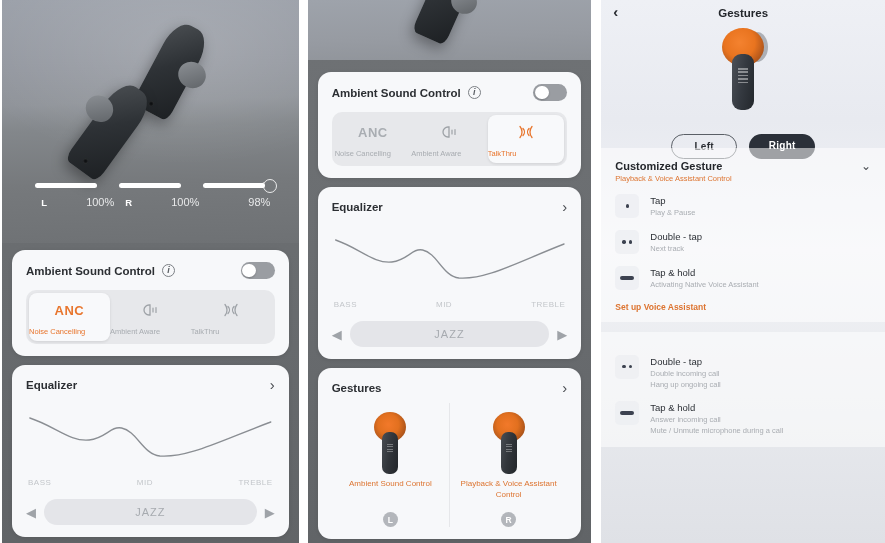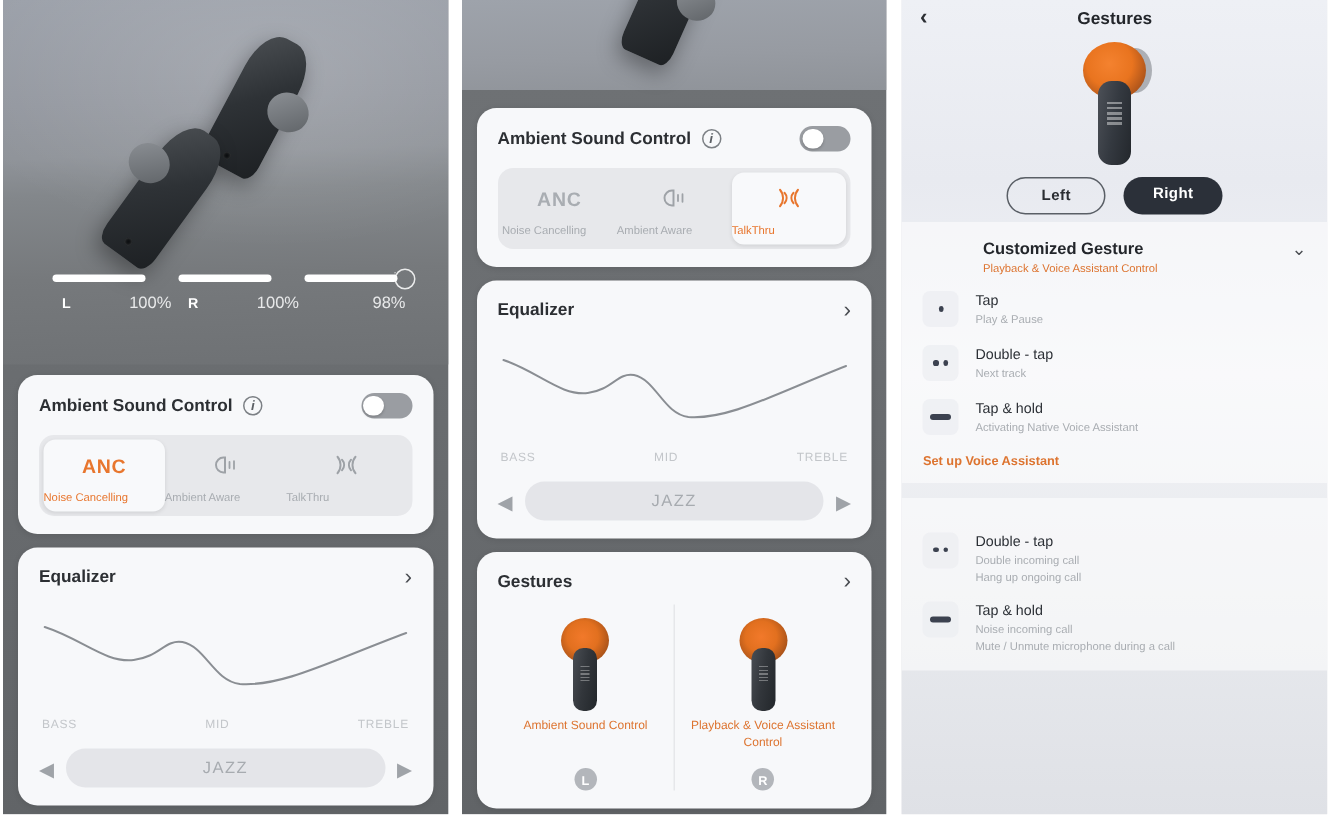--- a/index.html
+++ b/index.html
@@ -184,30 +184,30 @@
     border-radius: 50%; background: rgba(120,124,130,.55);
   }
   .big-bud .stem {
     position: absolute; top: 26px; left: 6px; width: 22px; height: 56px;
     border-radius: 9px; background: linear-gradient(100deg,#4d5158 0%, #343940 50%, #23272c 100%);
   }
   .big-bud .stem::after {
     content:""; position:absolute; left:6px; top:14px; width:10px; height:16px;
     background: repeating-linear-gradient(180deg, rgba(255,255,255,.42) 0 1.6px, transparent 1.6px 3.4px);
   }
-  .lr-toggle { display: flex; justify-content: center; gap: 12px; margin-top: 8px; }
+  .lr-toggle { display: flex; justify-content: center; gap: 12px; margin-top: 24px; }
   .lr-btn {
     width: 66px; padding: 6px 0; border-radius: 14px; text-align: center;
     font-size: 10px; font-weight: bold; letter-spacing: .3px;
   }
   .lr-btn.off { border: 1.1px solid #5a5f66; color: #2b2e33; background: transparent; }
   .lr-btn.on { background: #2b3039; color: #ffffff; }
 
   .p3-section { background: rgba(255,255,255,.55); padding: 12px 14px 10px; position: relative; z-index: 3; }
-  .sec-head { display: flex; justify-content: space-between; align-items: flex-start; margin-left: 40px; }
+  .sec-head { display: flex; justify-content: space-between; align-items: flex-start; }
   .sec-title { font-size: 11px; font-weight: bold; color: #23262b; }
   .sec-sub { font-size: 7.5px; color: #dd7430; margin-top: 2px; }
   .sec-sub.gray { color: #aeb2b7; }
   .chev-d { font-size: 12px; color: #4a4d52; line-height: 1; }
 
   .g-row { display: flex; align-items: flex-start; gap: 11px; margin-top: 11px; }
   .g-ico {
     width: 24px; height: 24px; border-radius: 5px; background: rgba(236,238,241,.75);
     display: flex; align-items: center; justify-content: center; gap: 3px; flex: none;
   }
@@ -504,20 +504,20 @@
           <div class="g-desc" style="white-space:pre-line">Double incoming call
 Hang up ongoing call</div>
         </div>
       </div>
       <div class="g-row">
         <div class="g-ico">
             <span class="bar"></span>
           </div>
         <div class="g-txt">
           <div class="g-name">Tap &amp; hold</div>
-          <div class="g-desc" style="white-space:pre-line">Noise incoming call
+          <div class="g-desc" style="white-space:pre-line">Answer incoming call
 Mute / Unmute microphone during a call</div>
         </div>
       </div>
     </div>
   </div>
 
 </div>
 
 </body></html>

